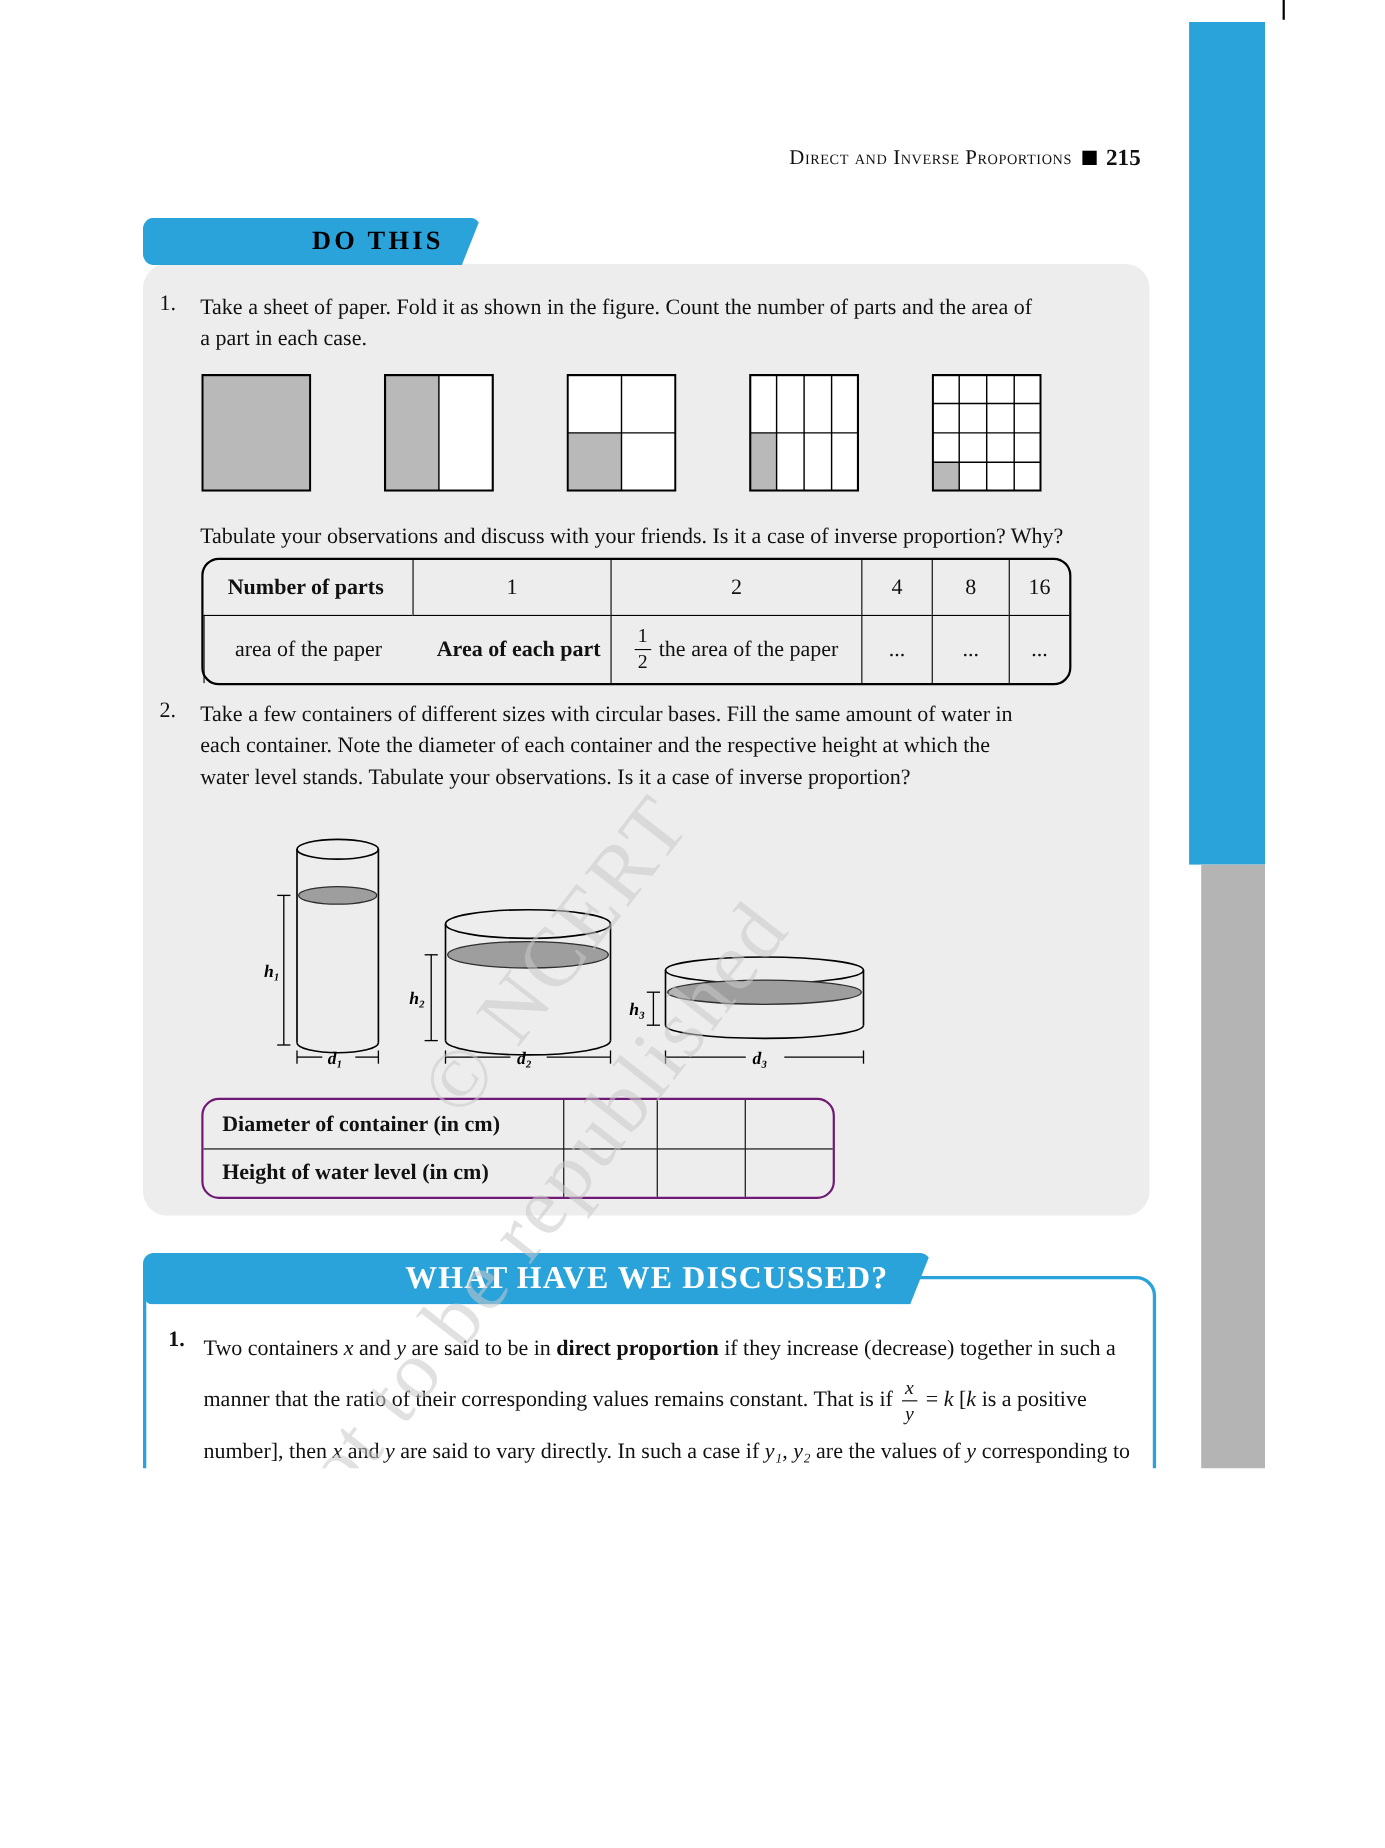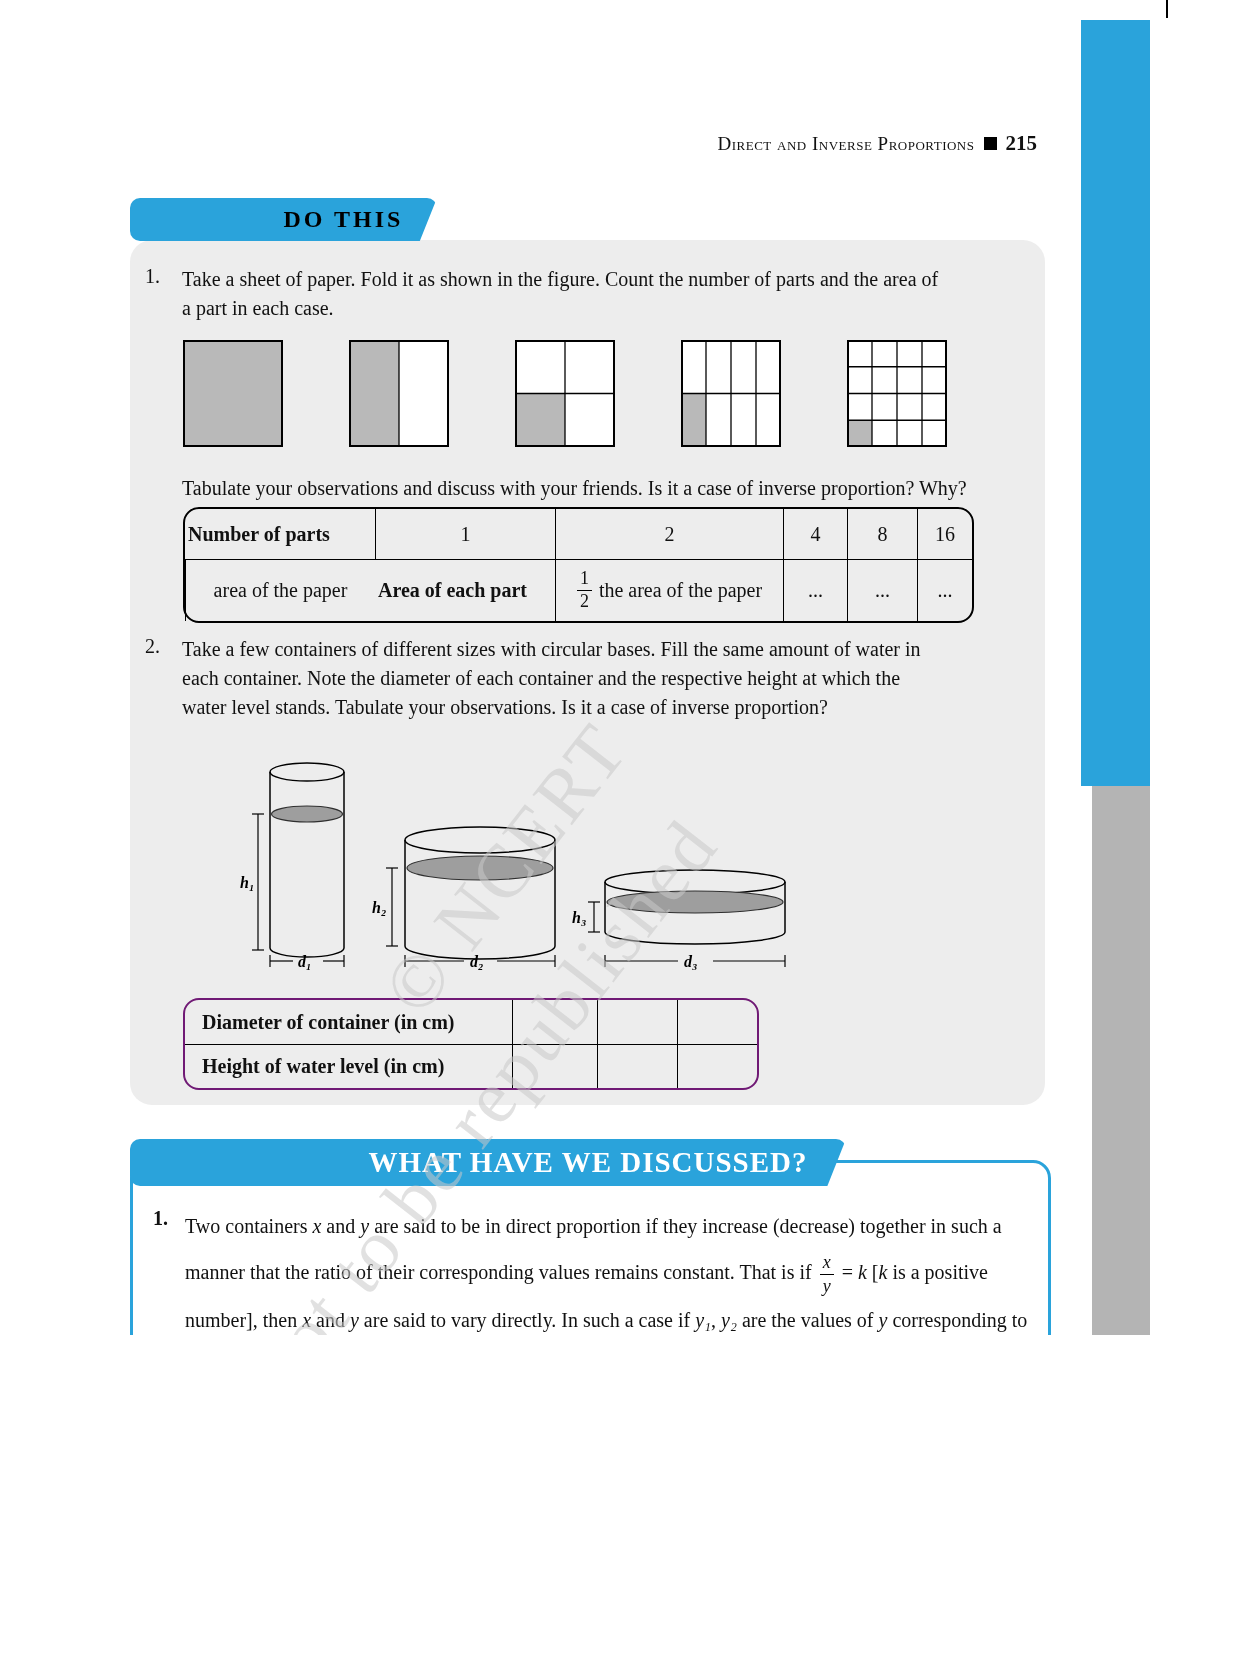--- a/index.html
+++ b/index.html
@@ -39,21 +39,21 @@
   .fold-figs { position:absolute; top:100px; left:53px; display:flex; gap:66px; }
 
   .tabulate { position:absolute; top:237px; left:52px; font-size:20px; white-space:nowrap; }
 
   
   .parts-table { position:absolute; top:267px; left:53px; display:grid;
     grid-template-columns:190px 180px 228px 64px 70px 55px; grid-template-rows:50px 62px;
     border:2px solid #000; border-radius:16px; }
   .pt-cell { display:flex; align-items:center; justify-content:center; font-size:20px;
     border-left:1.5px solid #000; border-top:1.5px solid #000; }
-  .pt-cell.c1 { border-left:none; justify-content:flex-start; padding-left:3px; font-weight:bold; }
+  .pt-cell.c1 { border-left:none; justify-content:flex-start; padding-left:22px; font-weight:bold; }
   .pt-cell.r1 { border-top:none; }
 
   .frac { display:inline-flex; flex-direction:column; align-items:center; line-height:1.2;
     vertical-align:middle; font-size:18px; }
   .frac .fnum { border-bottom:1.5px solid #000; padding:0 3px; }
   .half-cell span.after { margin-left:7px; }
 
   
   .cyl-figure { position:absolute; top:520px; left:110px; }
   .cyl-label { font-family:"Liberation Serif","DejaVu Serif",serif; font-style:italic; font-weight:bold;
@@ -70,21 +70,21 @@
   
   .wd-banner { position:absolute; left:130px; top:1139px; width:716px; height:47px; background:#2aa3db;
     border-radius:10px; clip-path:polygon(0 0,100% 0,97.4% 100%,0 100%);
     color:#fff; font-weight:bold; font-size:29px; letter-spacing:1px; line-height:47px; text-align:center;
     padding-left:200px; z-index:4; }
   .blue-box { position:absolute; left:130px; top:1160px; width:921px; height:248px;
     border:3px solid #2aa3db; border-radius:18px; background:#fff; z-index:2; }
   .summary-num { position:absolute; left:20px; top:44px; font-weight:bold; font-size:20px; }
   .summary-text { margin:40px 10px 0 52px; font-size:20px; line-height:2.3; }
   .var { font-style:italic; }
-  .bold { font-weight:normal;margin-top:29px; }
+  .bold { font-weight:bold;margin-top:29px; }
   .sfrac { display:inline-flex; flex-direction:column; align-items:center; line-height:1.25;
     vertical-align:middle; font-size:18px; margin:0 3px; font-style:italic; }
   .sfrac .fnum { border-bottom:1.5px solid #000; padding:0 3px; }
 
   .page-footer { position:absolute; left:130px; top:1518px; width:920px; text-align:center; font-size:13px; }
 
   
   .watermark { position:absolute; color:#c9c9c9; opacity:0.55; font-size:76px; letter-spacing:3px;
     transform-origin:0 50%; pointer-events:none; z-index:10; white-space:nowrap; }
   .wm1 { left:400px; top:960px; transform:rotate(-52deg); }

